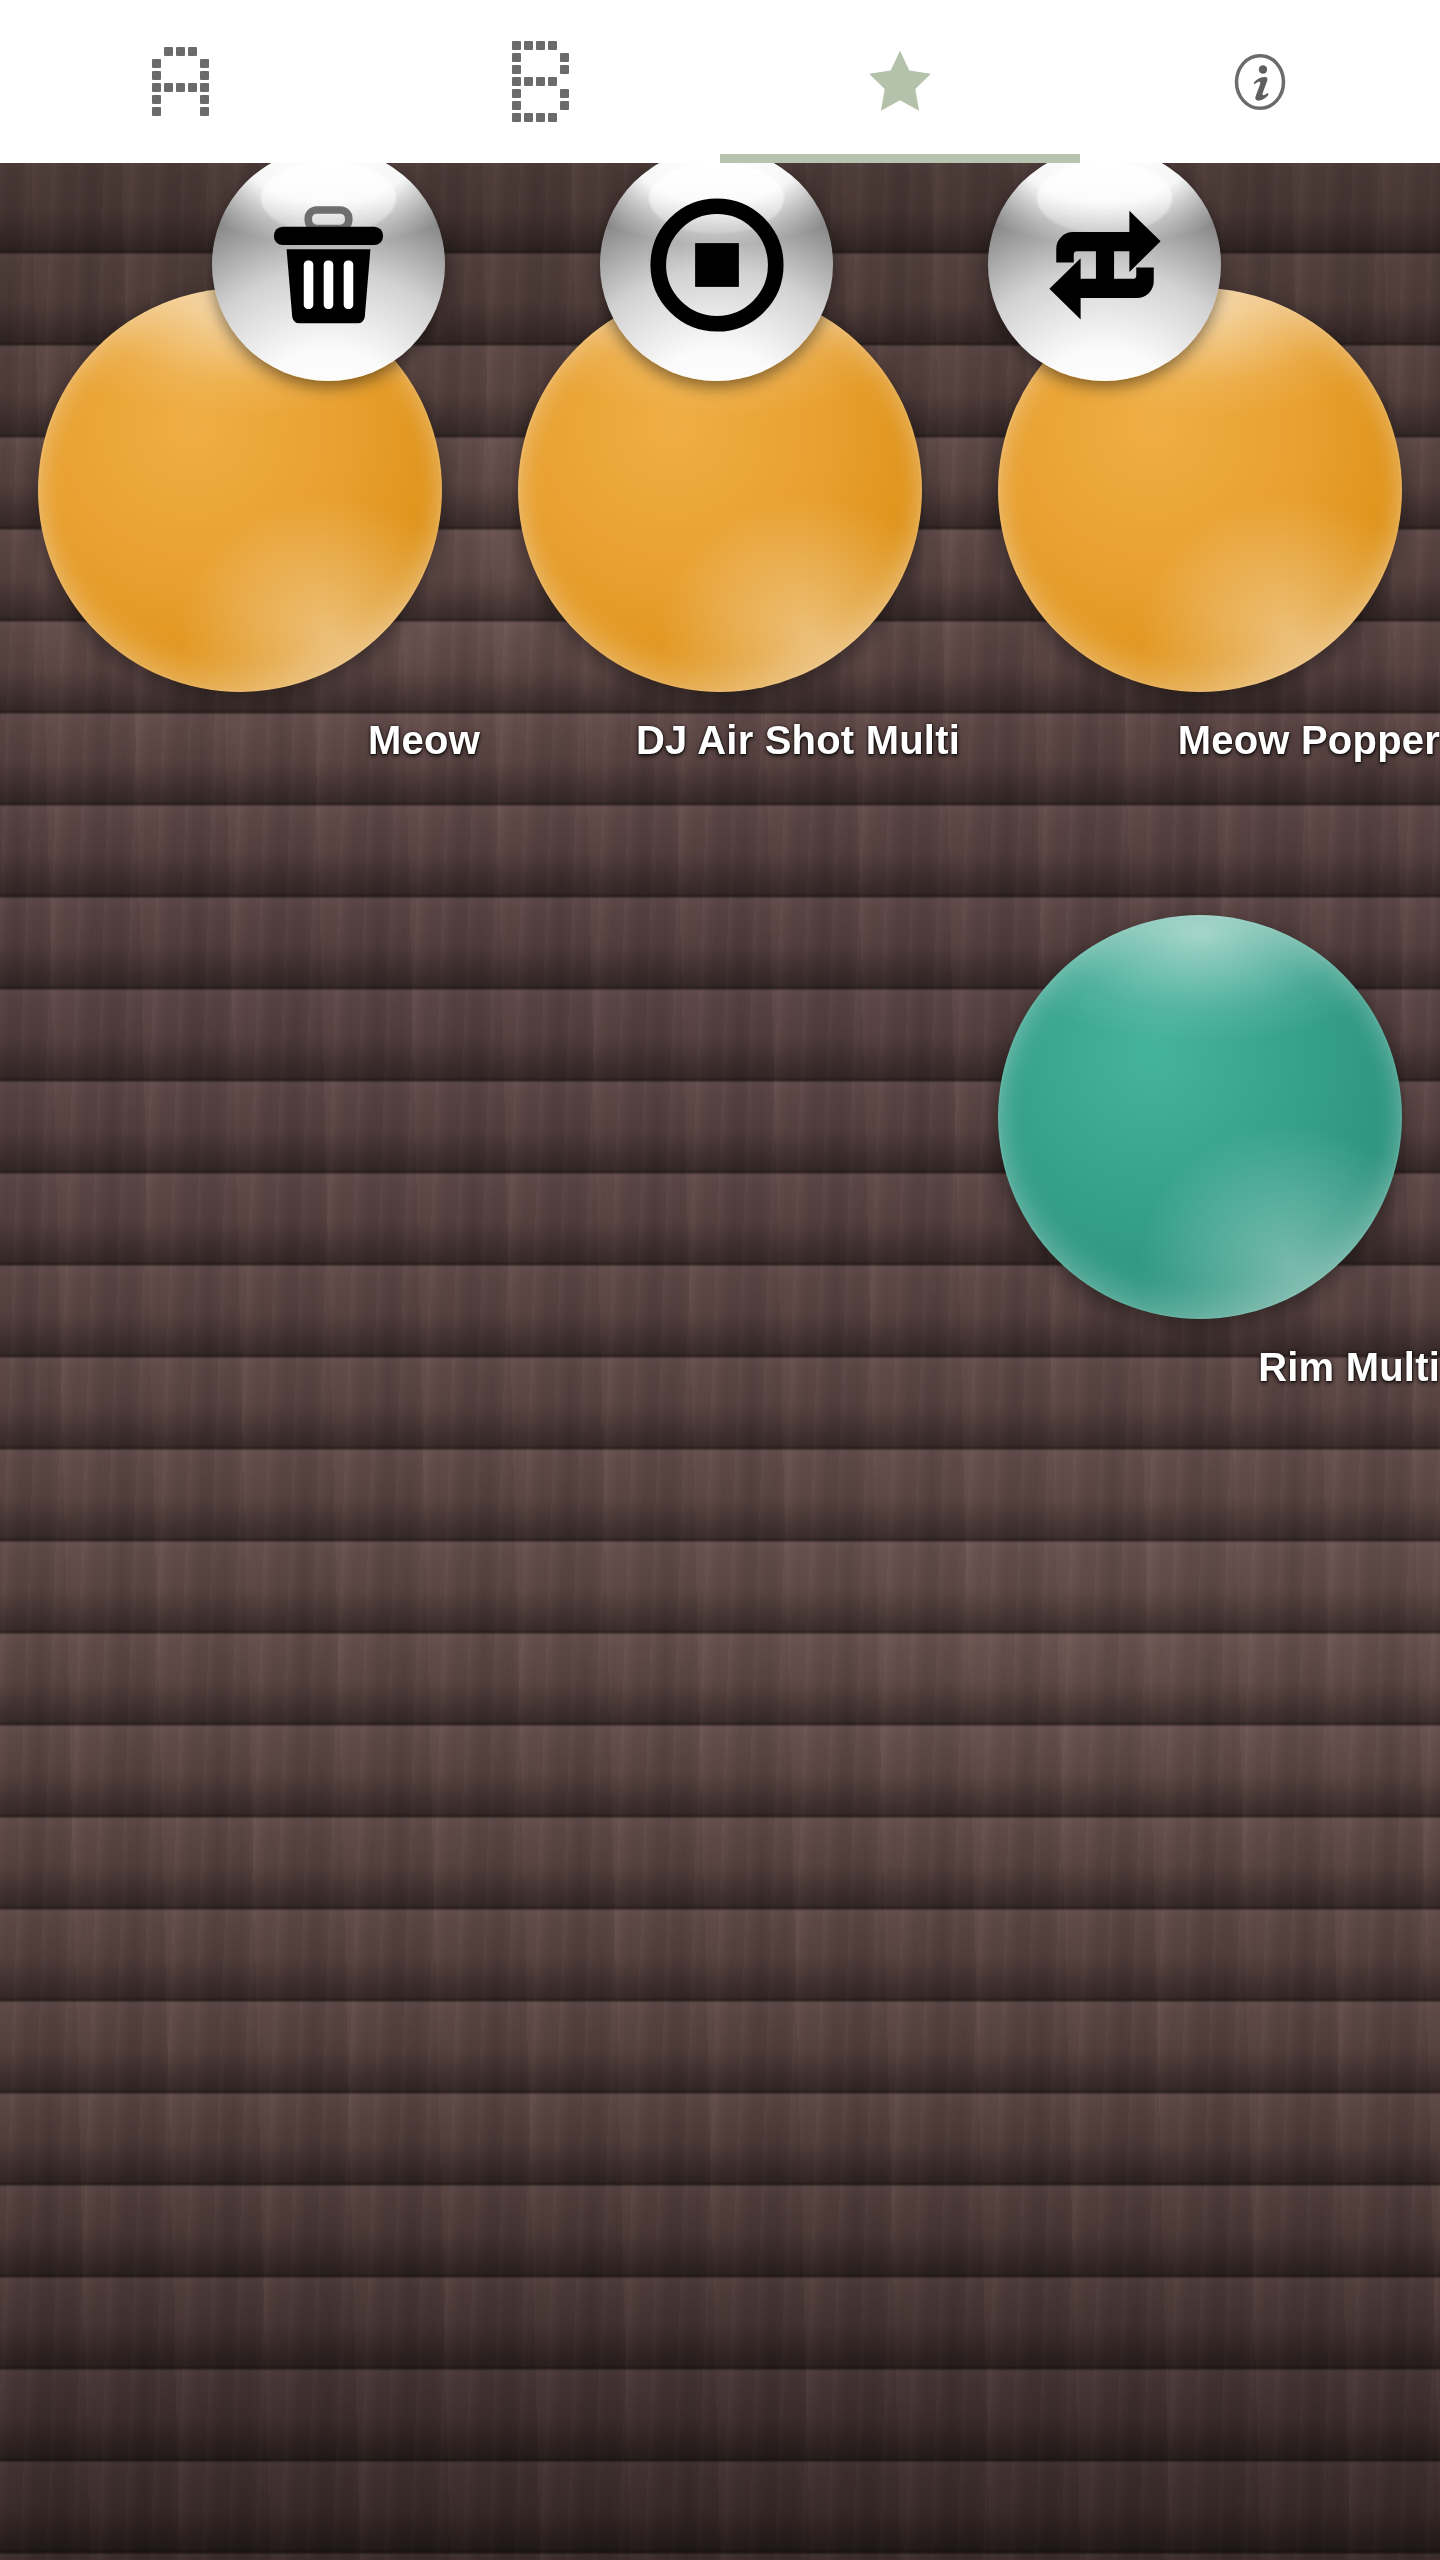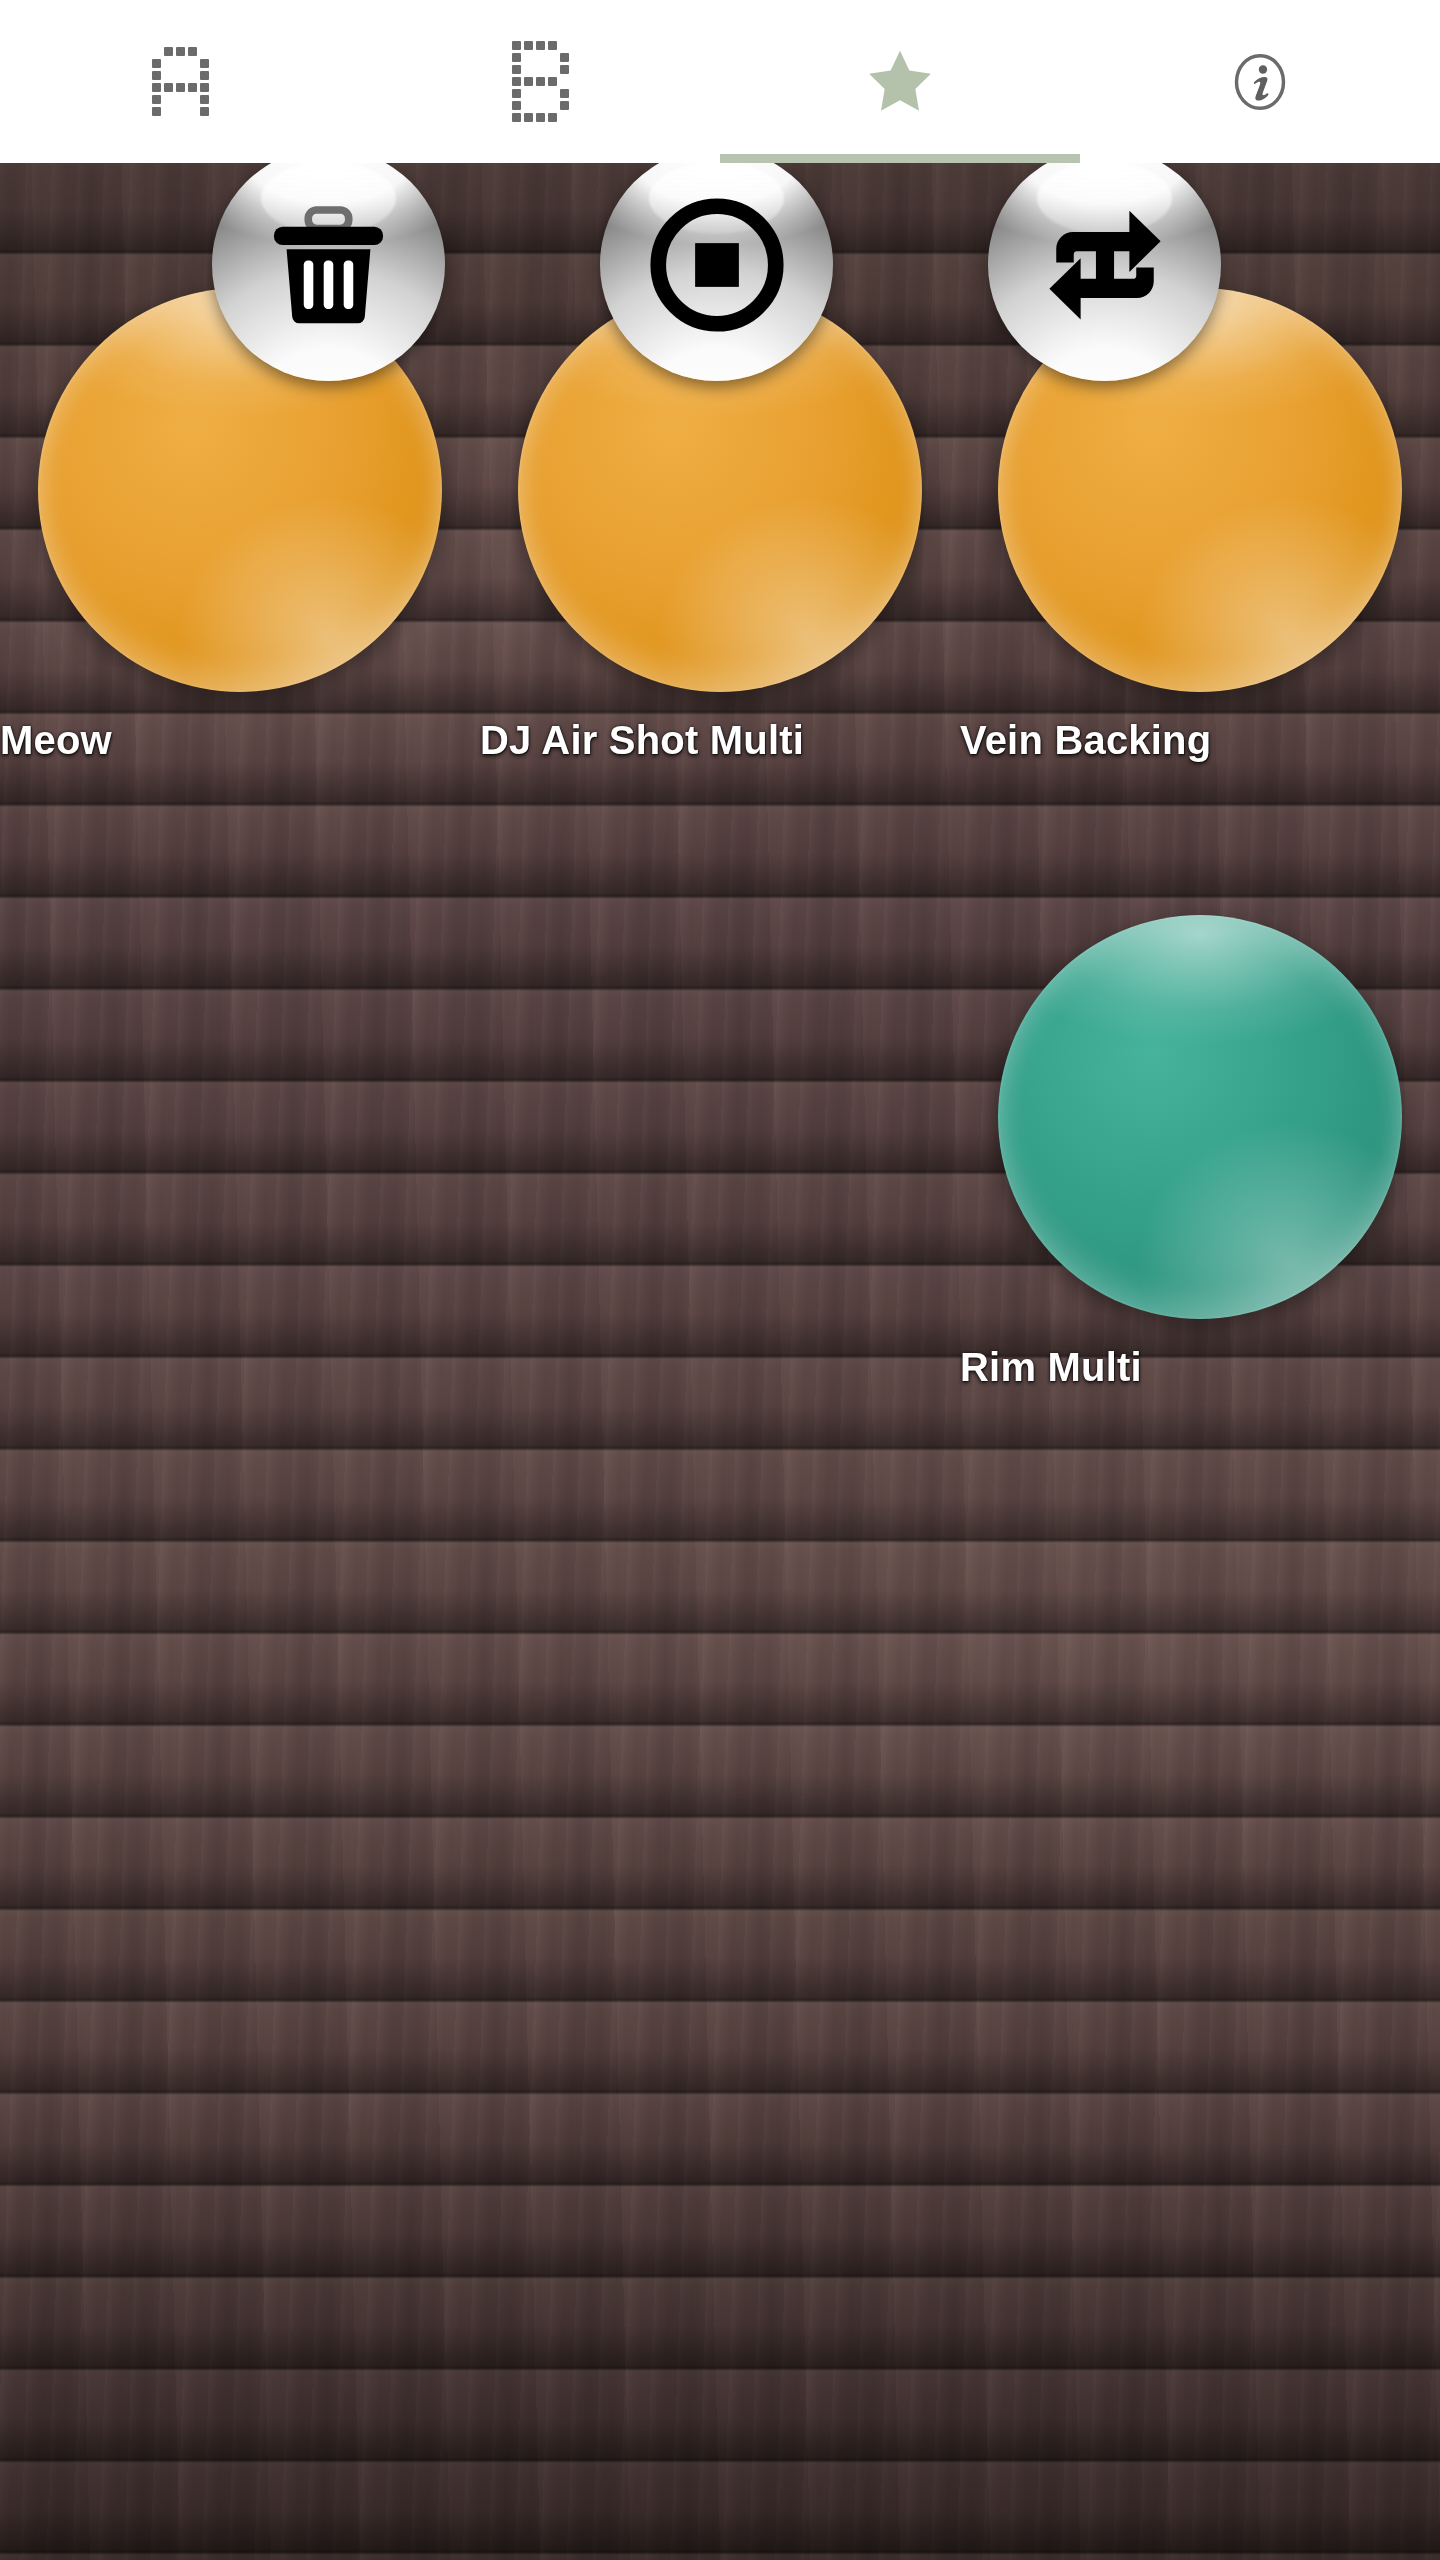--- a/index.html
+++ b/index.html
@@ -111,21 +111,21 @@
 
   
   #grid {
     position:absolute; top:0; left:0;
     width:1440px; height:2397px;
     z-index:5;
   }
   .pad-cell {
     position:absolute;
     width:480px;
-    text-align:left;
+    text-align:right;
   }
   .pad {
     width:404px; height:404px;
     margin:0 auto;
     border-radius:50%;
     cursor:pointer;
     position:relative;
   }
   .pad.orange {
     background:
@@ -310,21 +310,21 @@
         <div class="pad-label">Meow</div>
       </div>
 
       <div class="pad-cell" style="left:480px; top:125px;">
         <div class="pad orange"></div>
         <div class="pad-label">DJ Air Shot Multi</div>
       </div>
 
       <div class="pad-cell" style="left:960px; top:125px;">
         <div class="pad orange"></div>
-        <div class="pad-label">Vein Backing</div>
+        <div class="pad-label">Meow Popper</div>
       </div>
 
 
 
       <div class="pad-cell" style="left:960px; top:752px;">
         <div class="pad teal"></div>
         <div class="pad-label">Rim Multi</div>
       </div>
 
     </div>

